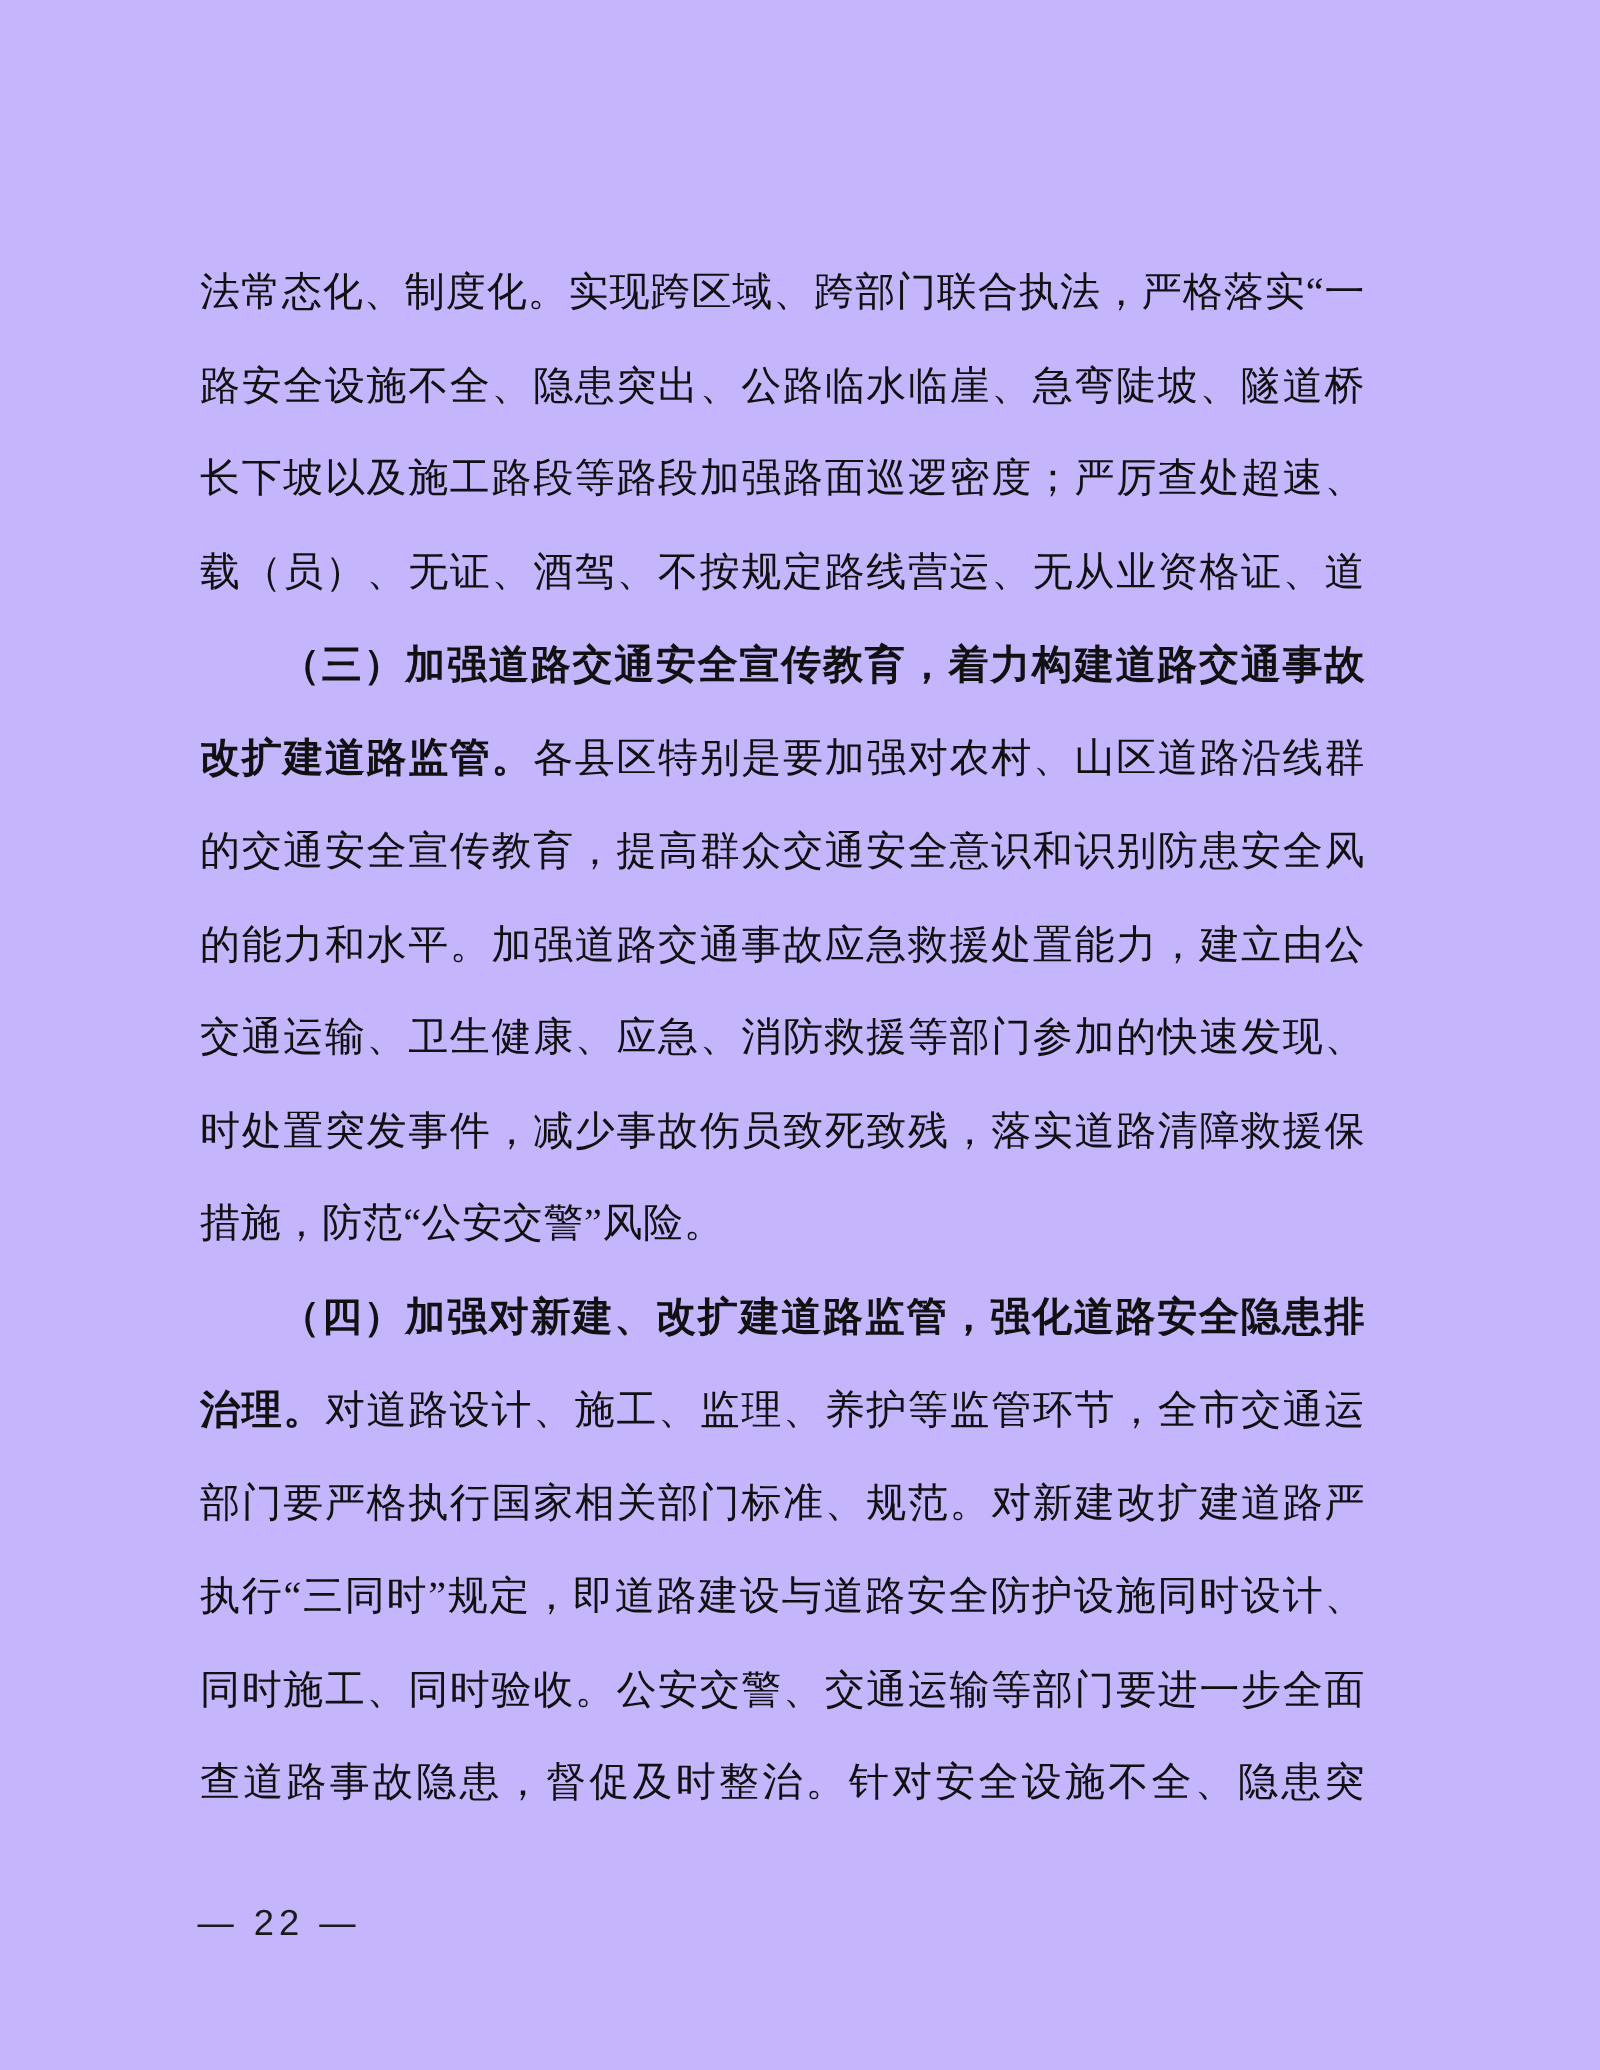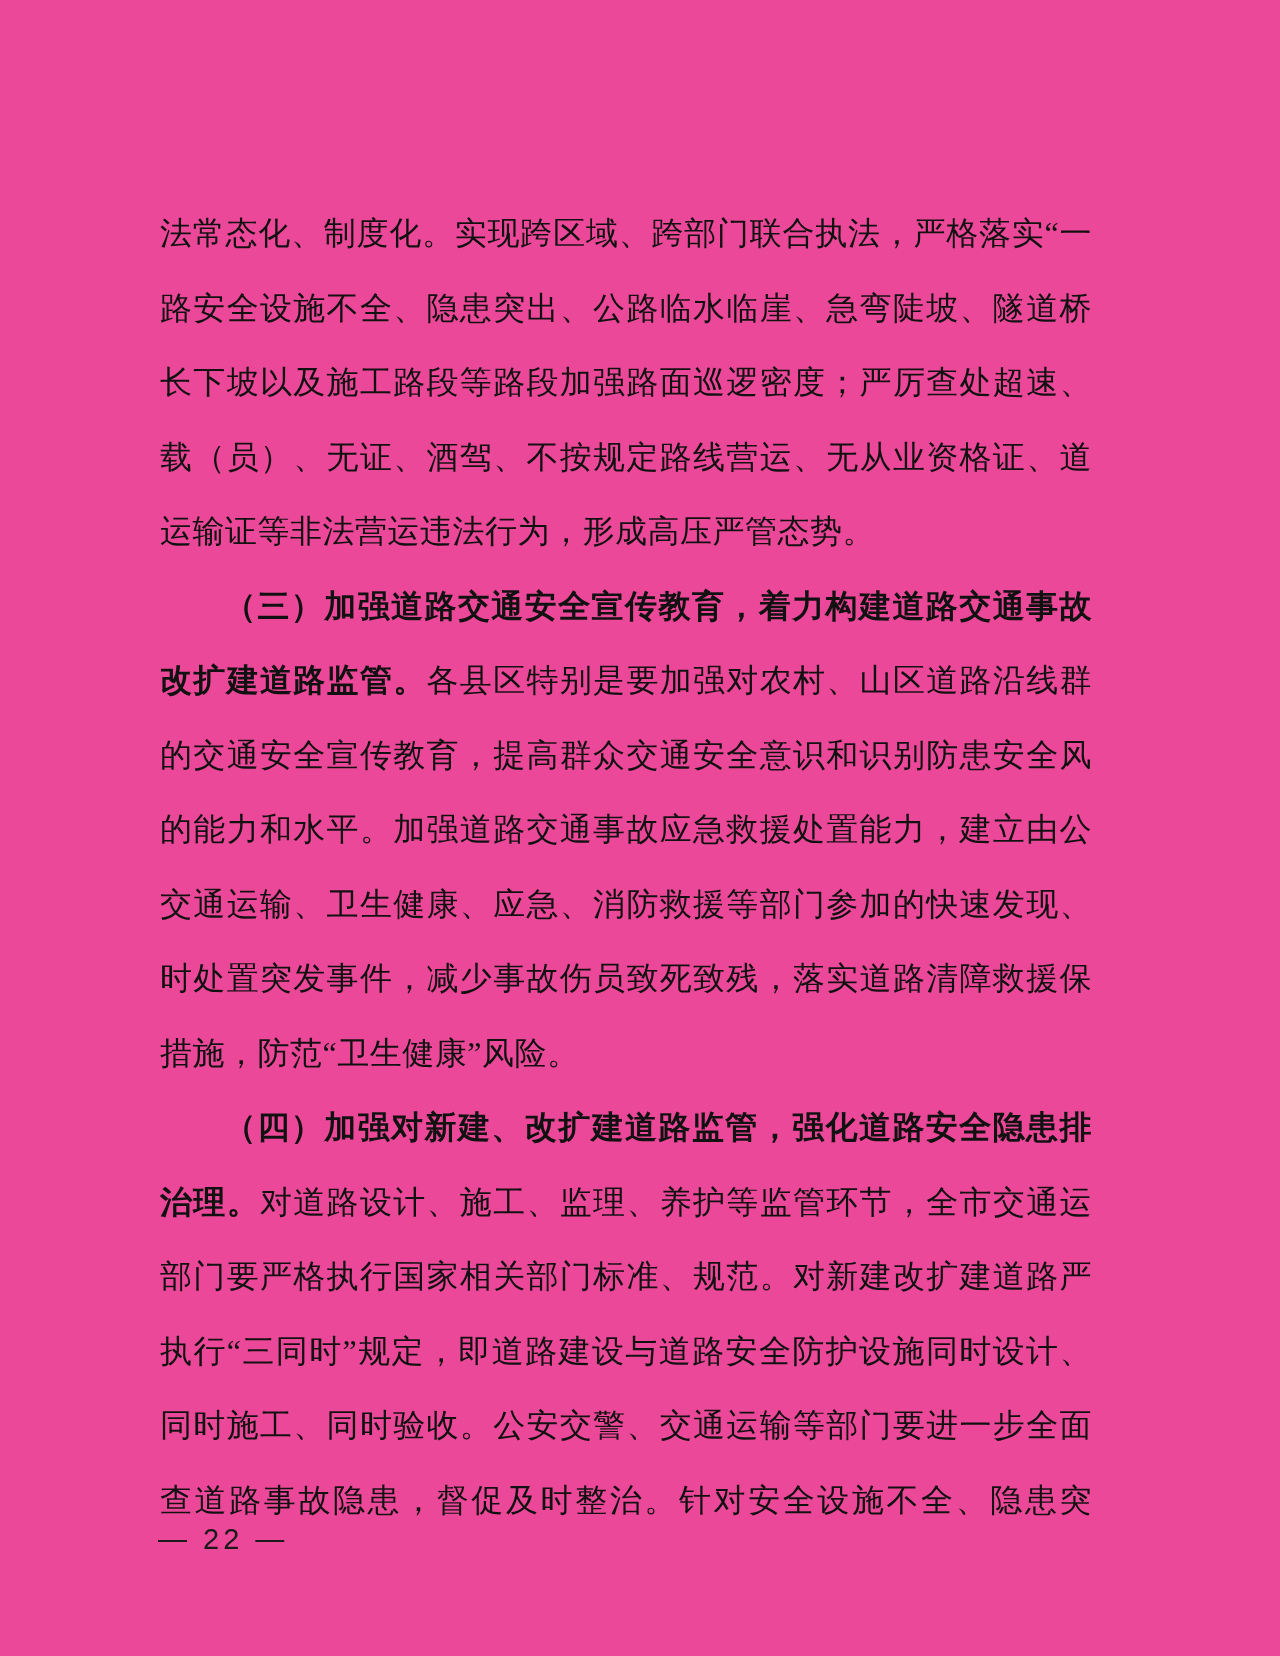--- a/index.html
+++ b/index.html
@@ -5,21 +5,21 @@
   html, body {
     margin: 0;
     padding: 0;
     background: #e8e8e8;
   }
   .page {
     position: relative;
     width: 1280px;
     height: 1656px;
     margin: 0 auto;
-    background: #ec4899;
+    background: #c4b5fd;
     overflow: hidden;
     font-family: "Liberation Serif", "DejaVu Serif", serif;
     color: #111111;
   }
   .doc-body {
     position: absolute;
     top: 196px;
     left: 160px;
     width: 932px;
   }
@@ -58,28 +58,27 @@
 </style>
 </head>
 <body>
 
 <div class="page">
   <div class="doc-body">
       <div class="line fill"><span>法常态化、制度化。实现跨区域、跨部门联合执法，严格落实“一</span></div>
       <div class="line fill"><span>路安全设施不全、隐患突出、公路临水临崖、急弯陡坡、隧道桥梁、</span></div>
       <div class="line fill"><span>长下坡以及施工路段等路段加强路面巡逻密度；严厉查处超速、超</span></div>
       <div class="line fill"><span>载（员）、无证、酒驾、不按规定路线营运、无从业资格证、道路</span></div>
-      <div class="line"><span>运输证等非法营运违法行为，形成高压严管态势。</span></div>
       <div class="line fill indent"><span class="bold">（三）加强道路交通安全宣传教育，着力构建道路交通事故快</span></div>
       <div class="line fill"><span class="bold">改扩建道路监管。</span><span>各县区特别是要加强对农村、山区道路沿线群众</span></div>
       <div class="line fill"><span>的交通安全宣传教育，提高群众交通安全意识和识别防患安全风险</span></div>
       <div class="line fill"><span>的能力和水平。加强道路交通事故应急救援处置能力，建立由公安、</span></div>
       <div class="line fill"><span>交通运输、卫生健康、应急、消防救援等部门参加的快速发现、及</span></div>
       <div class="line fill"><span>时处置突发事件，减少事故伤员致死致残，落实道路清障救援保障</span></div>
-      <div class="line"><span>措施，防范“卫生健康”风险。</span></div>
+      <div class="line"><span>措施，防范“公安交警”风险。</span></div>
       <div class="line fill indent"><span class="bold">（四）加强对新建、改扩建道路监管，强化道路安全隐患排查</span></div>
       <div class="line fill"><span class="bold">治理。</span><span>对道路设计、施工、监理、养护等监管环节，全市交通运输</span></div>
       <div class="line fill"><span>部门要严格执行国家相关部门标准、规范。对新建改扩建道路严格</span></div>
       <div class="line fill"><span>执行“三同时”规定，即道路建设与道路安全防护设施同时设计、</span></div>
       <div class="line fill"><span>同时施工、同时验收。公安交警、交通运输等部门要进一步全面排</span></div>
       <div class="line fill"><span>查道路事故隐患，督促及时整治。针对安全设施不全、隐患突出、</span></div>
     </div>
   <div class="footer">— 22 —</div>
 </div>
 

